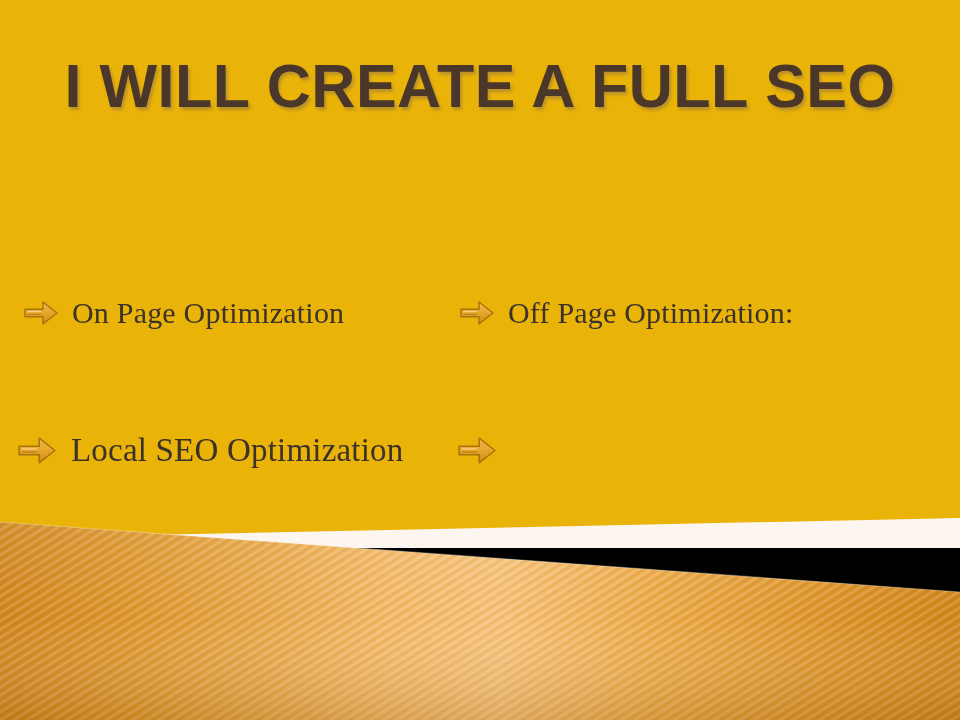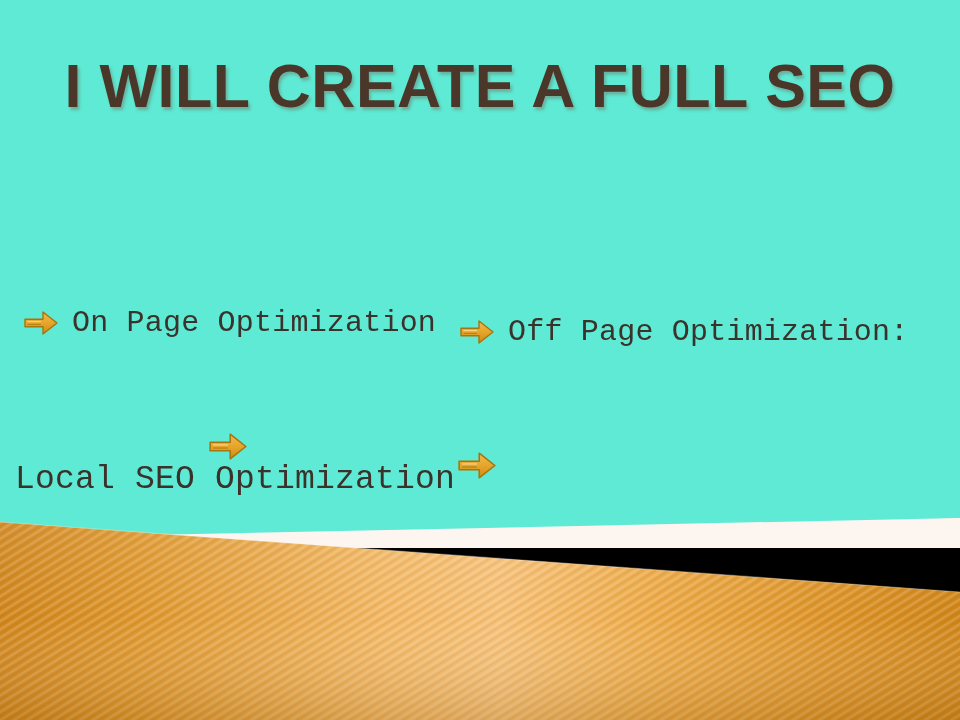--- a/index.html
+++ b/index.html
@@ -6,21 +6,21 @@
   html, body {
     margin: 0;
     padding: 0;
     background: #ffffff;
   }
 
   #slide {
     position: relative;
     width: 960px;
     height: 720px;
-    background: #5eead4;
+    background: #eab308;
     overflow: hidden;
     font-family: "Liberation Sans", sans-serif;
   }
 
   
   #title-block {
     position: absolute;
     left: 0;
     top: 52px;
     width: 960px;
@@ -59,40 +59,40 @@
   .bullet-row.row-1 { top: 0px; }
   .bullet-row.row-2 { top: 136px; }
 
   .bullet-item {
     display: flex;
     align-items: center;
   }
 
   
   .row-1 .col-left  { width: 452px; padding-left: 24px; box-sizing: border-box; }
-  .row-1 .col-right { width: 508px; padding-left: 8px;  box-sizing: border-box; margin-top: 19px; }
-  .row-2 .col-left  { width: 452px; padding-left: 18px; box-sizing: border-box; flex-direction: column; }
+  .row-1 .col-right { width: 508px; padding-left: 8px;  box-sizing: border-box; }
+  .row-2 .col-left  { width: 452px; padding-left: 18px; box-sizing: border-box; }
   .row-2 .col-right { width: 508px; padding-left: 6px;  box-sizing: border-box; }
 
   .bullet-arrow {
     flex: 0 0 auto;
     width: 34px;
     height: 26px;
     margin-right: 14px;
     display: block;
   }
 
   .row-2 .bullet-arrow {
     width: 38px;
     height: 29px;
     margin-right: 15px;
   }
 
   .bullet-text {
-    font-family: Liberation Mono, monospace;
+    font-family: Liberation Serif, serif;
     color: #3b322b;
     white-space: nowrap;
     letter-spacing: 0.2px;
   }
 
   .row-1 .bullet-text { font-size: 30px; }
   .row-2 .bullet-text { font-size: 33px; }
 
   
   #footer-art {

